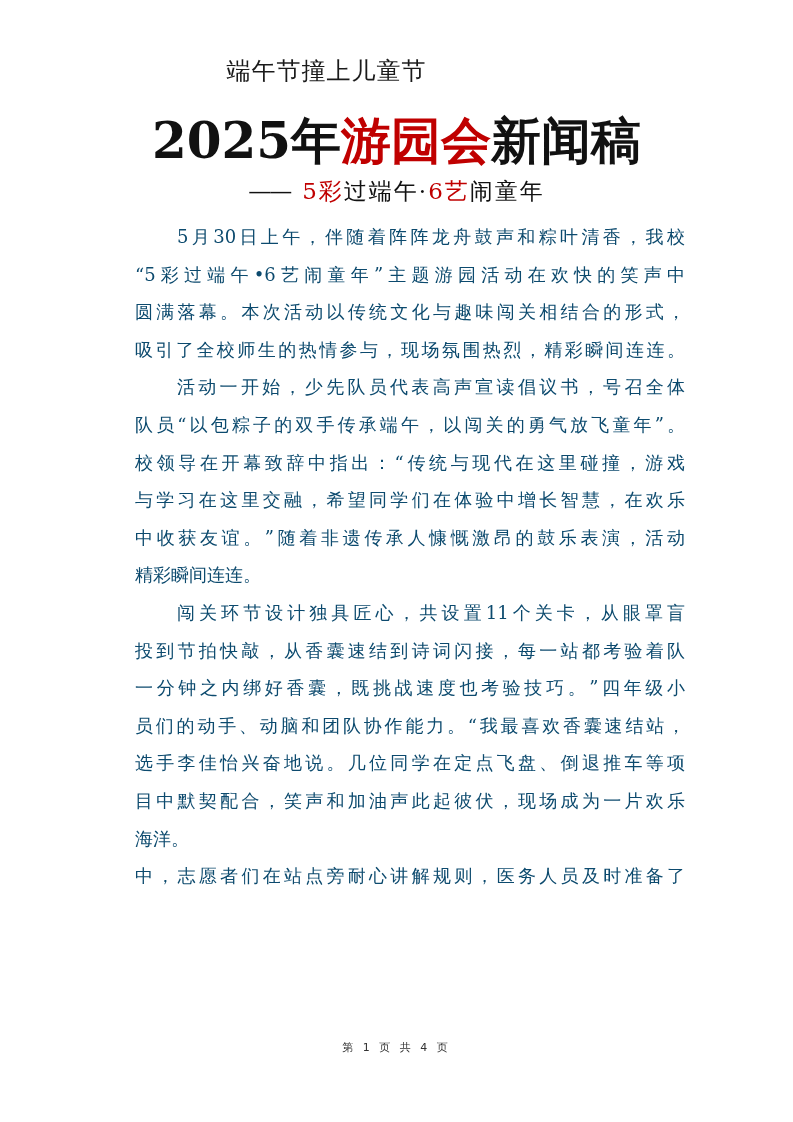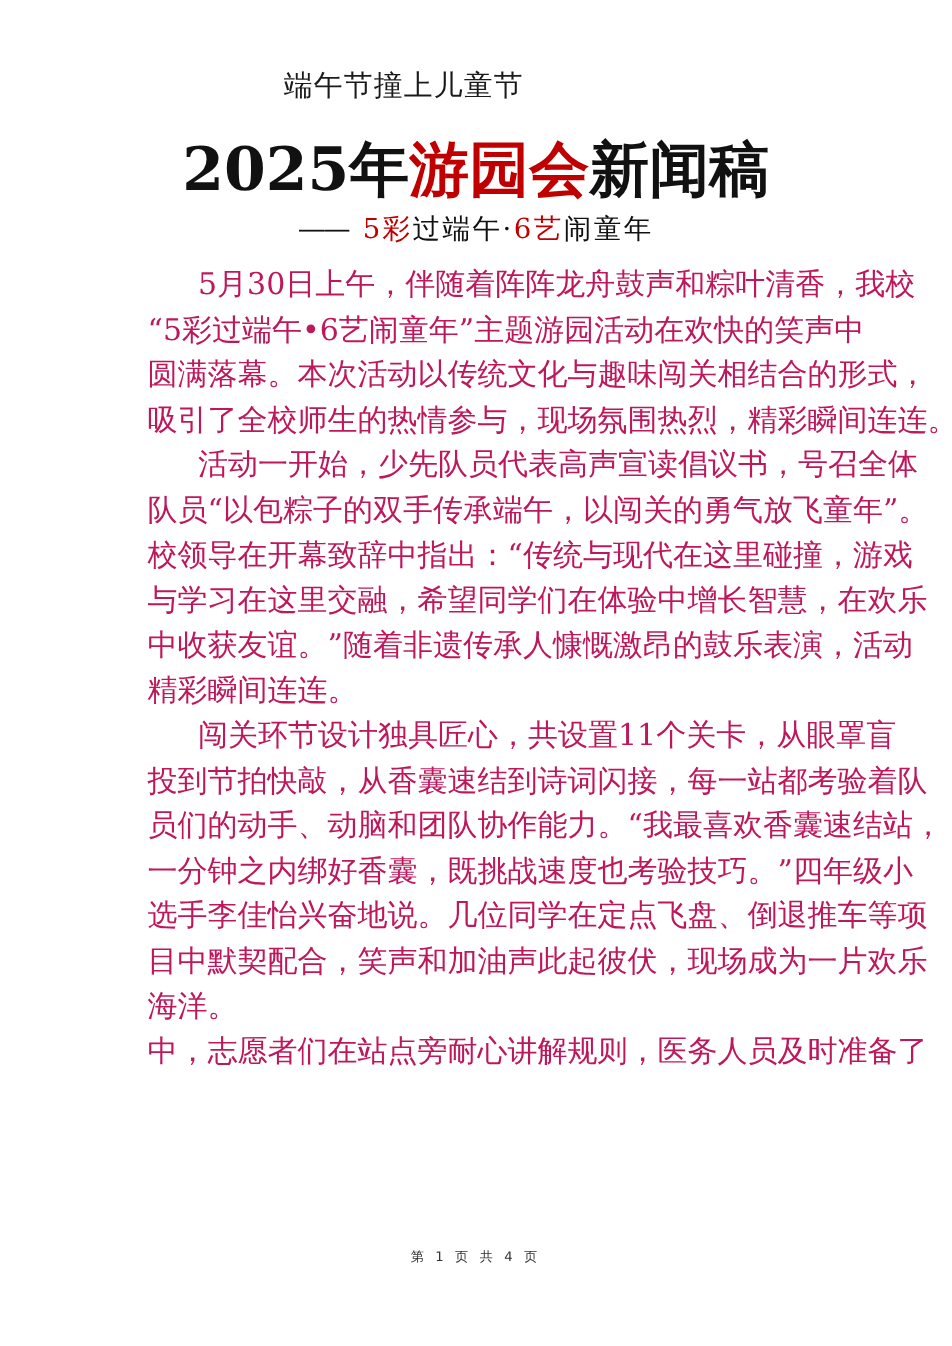--- a/index.html
+++ b/index.html
@@ -18,21 +18,21 @@
     .page {
       position: absolute;
       left: 0; top: 0;
       width: 793px;
       height: 1122px;
       background: #fff;
     }
     .pre-title {
       position: absolute;
       top: 55px;
-      left: 10px;
+      left: 0;
       width: 653px;
       text-align: center;
       font-size: 24px;
       letter-spacing: 1px;
       color: #1a1a1a;
       line-height: 32px;
     }
     .main-title {
       position: absolute;
       top: 110px;
@@ -57,25 +57,25 @@
       line-height: 38px;
       color: #111;
       white-space: nowrap;
       letter-spacing: 2px;
     }
     .sub-title .red { color: #c00000; }
     .sub-title .dash { letter-spacing: -2px; margin-right: 12px; }
     .body-text {
       position: absolute;
       top: 218px;
-      left: 123px;
+      left: 135px;
       width: 550px;
-      font-size: 25px;
+      font-size: 18px;
       line-height: 37.6px;
-      color: #be185d;
+      color: #0c4a6e;
       text-align: justify;
       text-justify: inter-character;
     }
     .line {
       display: block;
       height: 37.6px;
       white-space: nowrap;
       text-align: justify;
       text-align-last: justify;
     }
@@ -122,22 +122,22 @@
       <span class="line">队员“以包粽子的双手传承端午，以闯关的勇气放飞童年”。</span>
       <span class="line">校领导在开幕致辞中指出：“传统与现代在这里碰撞，游戏</span>
       <span class="line">与学习在这里交融，希望同学们在体验中增长智慧，在欢乐</span>
       <span class="line">中收获友谊。”随着非遗传承人慷慨激昂的鼓乐表演，活动</span>
       <span class="line short">精彩瞬间连连。</span>
     </div>
 
     <div>
       <span class="line indent">闯关环节设计独具匠心，共设置11个关卡，从眼罩盲</span>
       <span class="line">投到节拍快敲，从香囊速结到诗词闪接，每一站都考验着队</span>
+      <span class="line">一分钟之内绑好香囊，既挑战速度也考验技巧。”四年级小</span>
       <span class="line">员们的动手、动脑和团队协作能力。“我最喜欢香囊速结站，</span>
-      <span class="line">一分钟之内绑好香囊，既挑战速度也考验技巧。”四年级小</span>
       <span class="line">选手李佳怡兴奋地说。几位同学在定点飞盘、倒退推车等项</span>
       <span class="line">目中默契配合，笑声和加油声此起彼伏，现场成为一片欢乐</span>
       <span class="line short">海洋。</span>
     </div>
 
     <div>
       <span class="line">中，志愿者们在站点旁耐心讲解规则，医务人员及时准备了</span>
     </div>
   </div>
 

